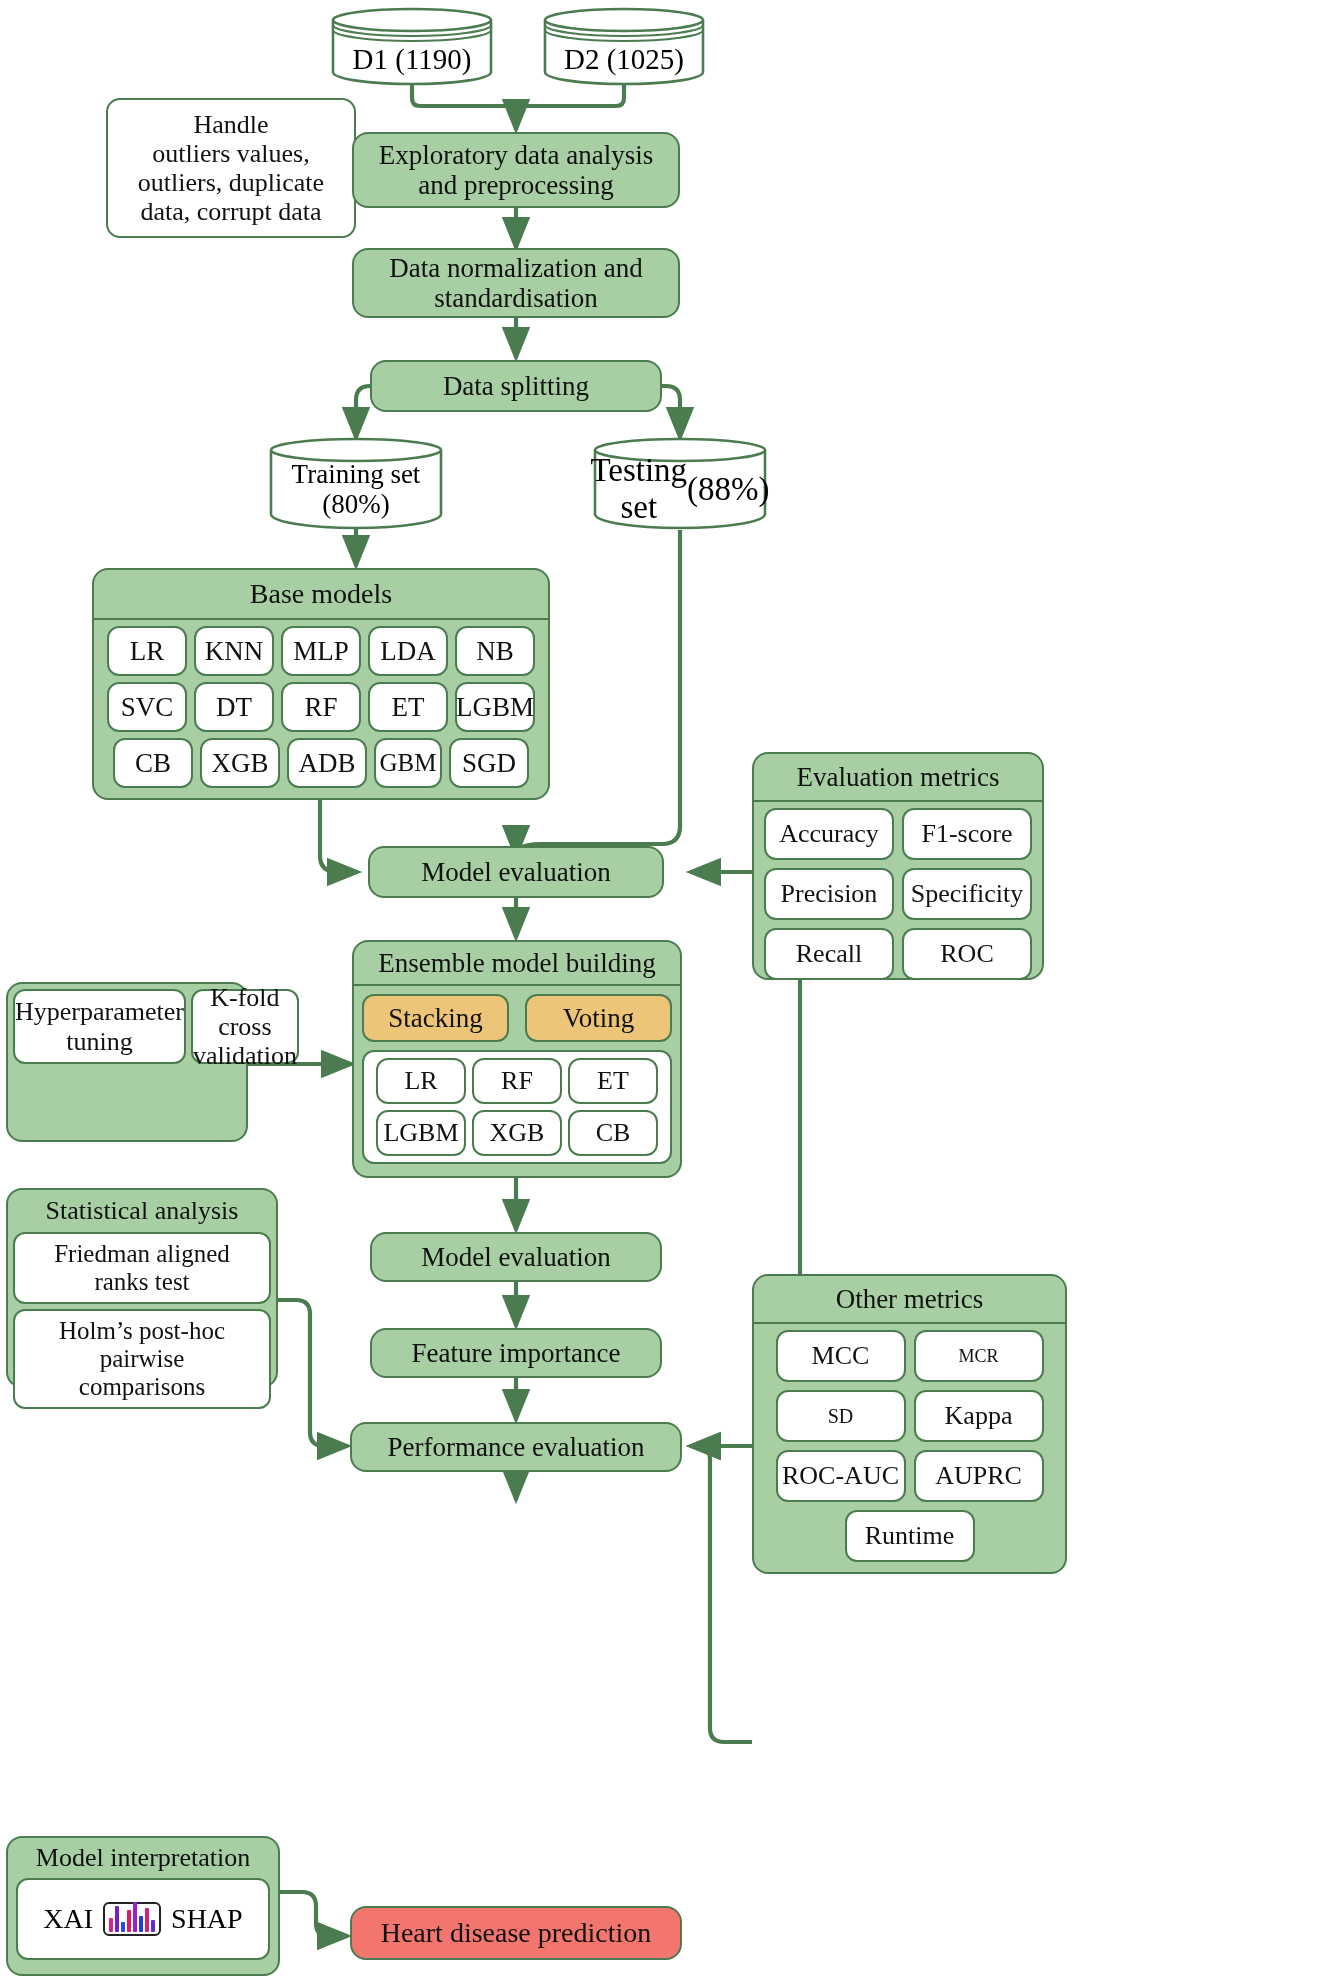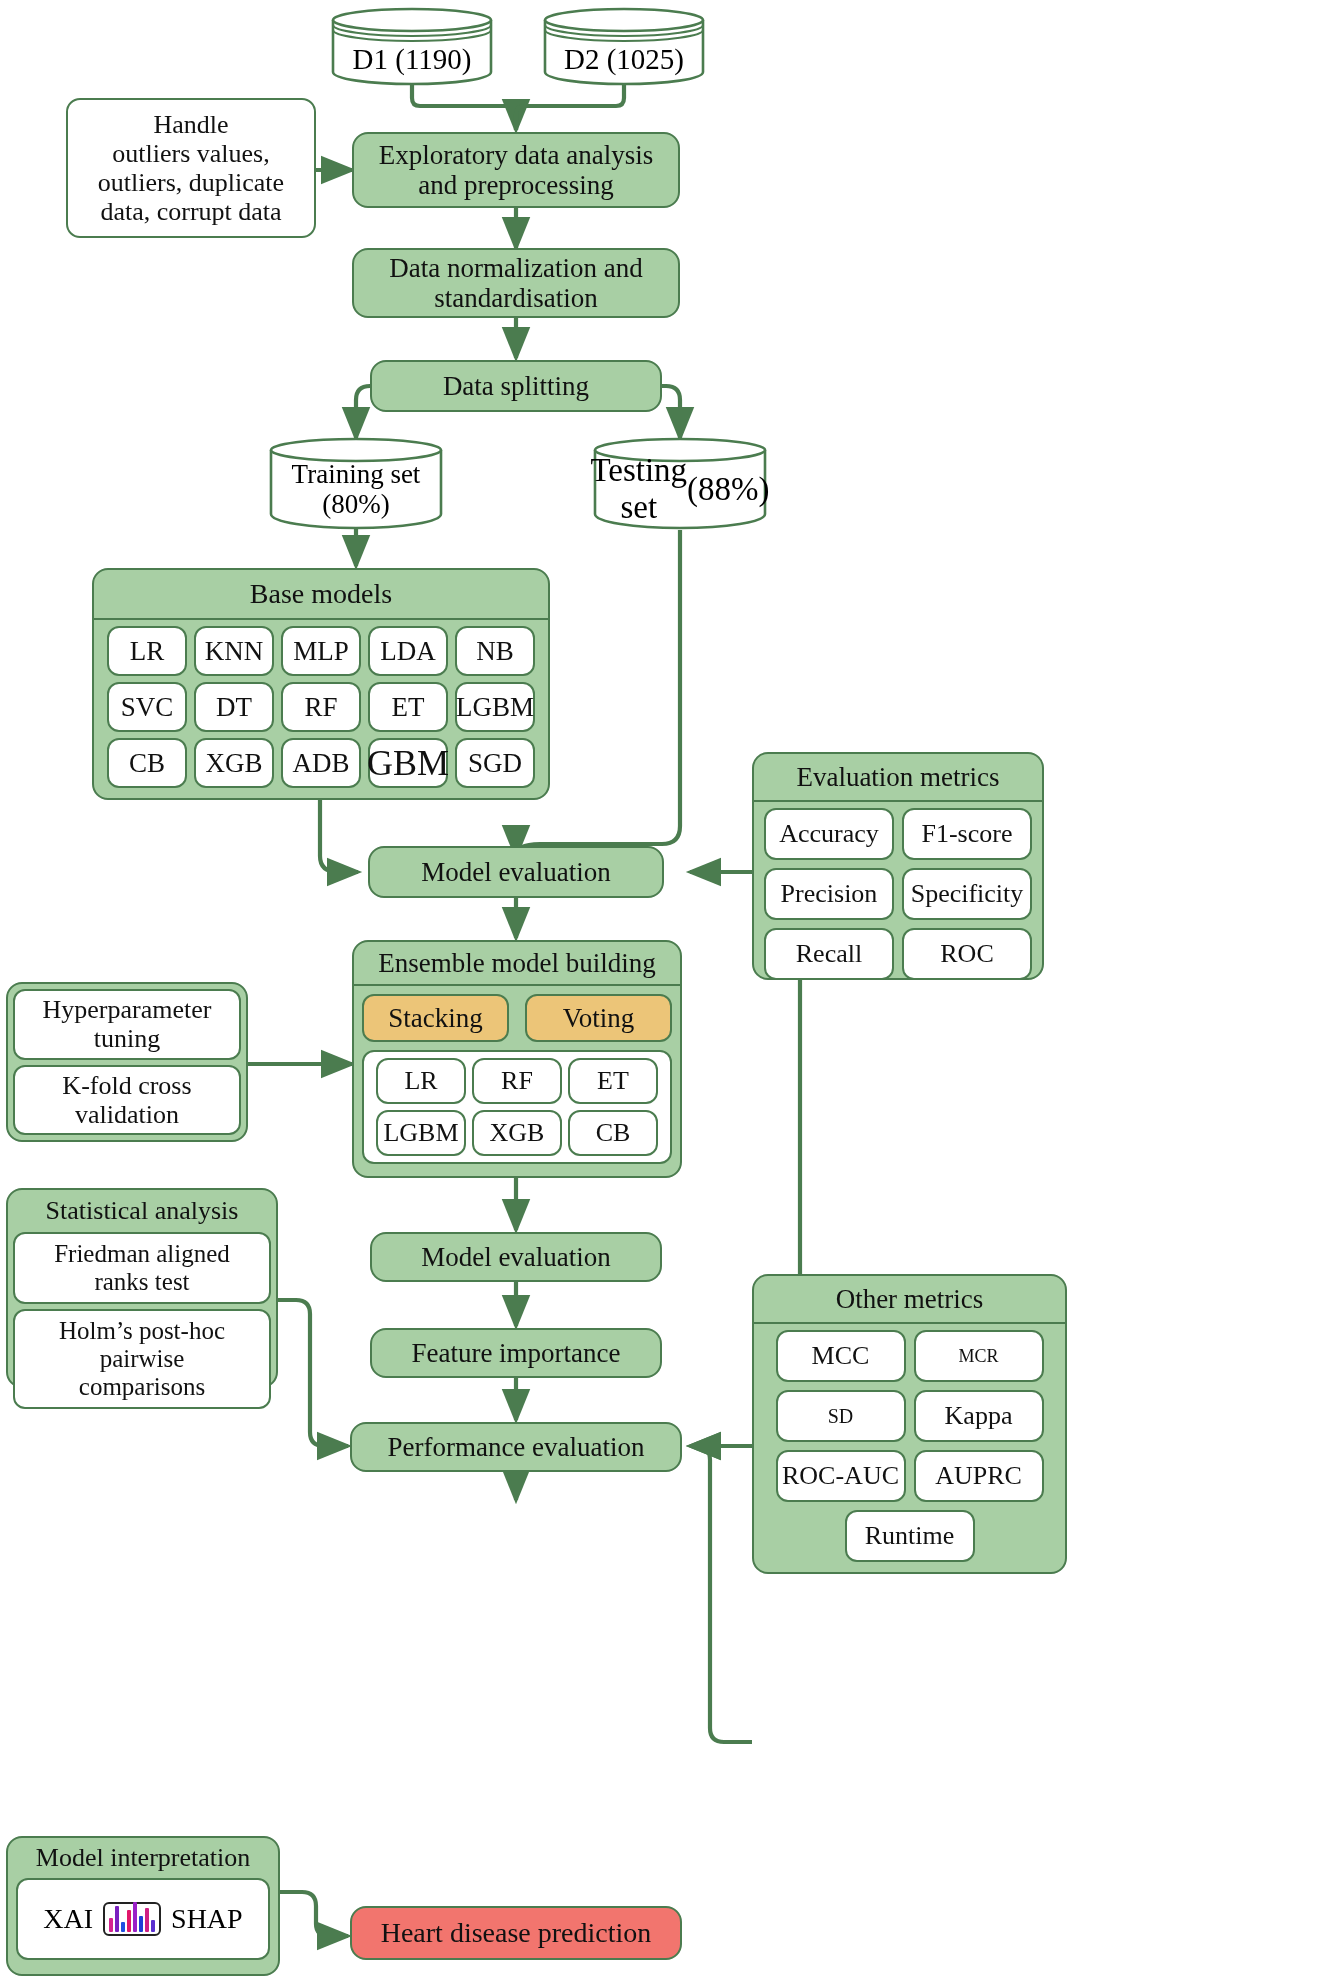--- a/index.html
+++ b/index.html
@@ -34,20 +34,21 @@
     border:2.4px solid #4b7c4f;
     border-radius:16px;
     color:#111;
   }
   
   .white{
     background:#ffffff;
     border:2.4px solid #4b7c4f;
     border-radius:14px;
     color:#111;
+    margin-left:40px;
   }
   
   .red{
     background:#f2756e;
     border:2.4px solid #4b7c4f;
     border-radius:16px;
     color:#111;
   }
   
   .cyl{
@@ -239,41 +240,41 @@
         <div class="chip" style="width: 80px; height: 50px; font-size: 27px;">LDA</div>
         <div class="chip" style="width: 80px; height: 50px; font-size: 27px;">NB</div>
         <div class="chip" style="width: 80px; height: 50px; font-size: 27px;">SVC</div>
         <div class="chip" style="width: 80px; height: 50px; font-size: 27px;">DT</div>
         <div class="chip" style="width: 80px; height: 50px; font-size: 27px;">RF</div>
         <div class="chip" style="width: 80px; height: 50px; font-size: 27px;">ET</div>
         <div class="chip" style="width: 80px; height: 50px; font-size: 27px;">LGBM</div>
         <div class="chip" style="width: 80px; height: 50px; font-size: 27px;">CB</div>
         <div class="chip" style="width: 80px; height: 50px; font-size: 27px;">XGB</div>
         <div class="chip" style="width: 80px; height: 50px; font-size: 27px;">ADB</div>
-        <div class="chip" style="width: 80px; height: 50px; font-size: 36px;">GBM</div>
+        <div class="chip" style="width: 68px; height: 50px; font-size: 25px;">GBM</div>
         <div class="chip" style="width: 80px; height: 50px; font-size: 27px;">SGD</div>
       </div>
   </div>
 
   <div class="node proc" style="left:368px;top:846px;width:296px;height:52px;font-size:27px;">Model evaluation</div>
 
   <div class="group" style="left:752px;top:752px;width:292px;height:228px;">
     <div class="ghead" style="height:48px;font-size:27px;">Evaluation metrics</div>
     <div class="gbody" id="evaluation-metrics-body" style="padding:6px;gap:8px;">
         <div class="chip" style="width: 130px; height: 52px; font-size: 26px;">Accuracy</div>
         <div class="chip" style="width: 130px; height: 52px; font-size: 26px;">F1-score</div>
         <div class="chip" style="width: 130px; height: 52px; font-size: 26px;">Precision</div>
         <div class="chip" style="width: 130px; height: 52px; font-size: 26px;">Specificity</div>
         <div class="chip" style="width: 130px; height: 52px; font-size: 26px;">Recall</div>
         <div class="chip" style="width: 130px; height: 52px; font-size: 26px;">ROC</div>
       </div>
   </div>
 
   <div class="group" style="left:6px;top:982px;width:242px;height:160px;padding:5px;">
-    <div id="tuning-body" style="display:flex;flex-direction:column;gap:5px;height:100%;">
+    <div id="tuning-body" style="display:flex;flex-direction:row;gap:5px;height:100%;">
         <div class="chip" style="flex-direction: column; height: 75px; width: 100%; font-size: 26px; line-height: 1.12;">
           <span>Hyperparameter</span>
           <span>tuning</span>
         </div>
         <div class="chip" style="flex-direction: column; height: 75px; width: 100%; font-size: 26px; line-height: 1.12;">
           <span>K-fold cross</span>
           <span>validation</span>
         </div>
       </div>
   </div>

